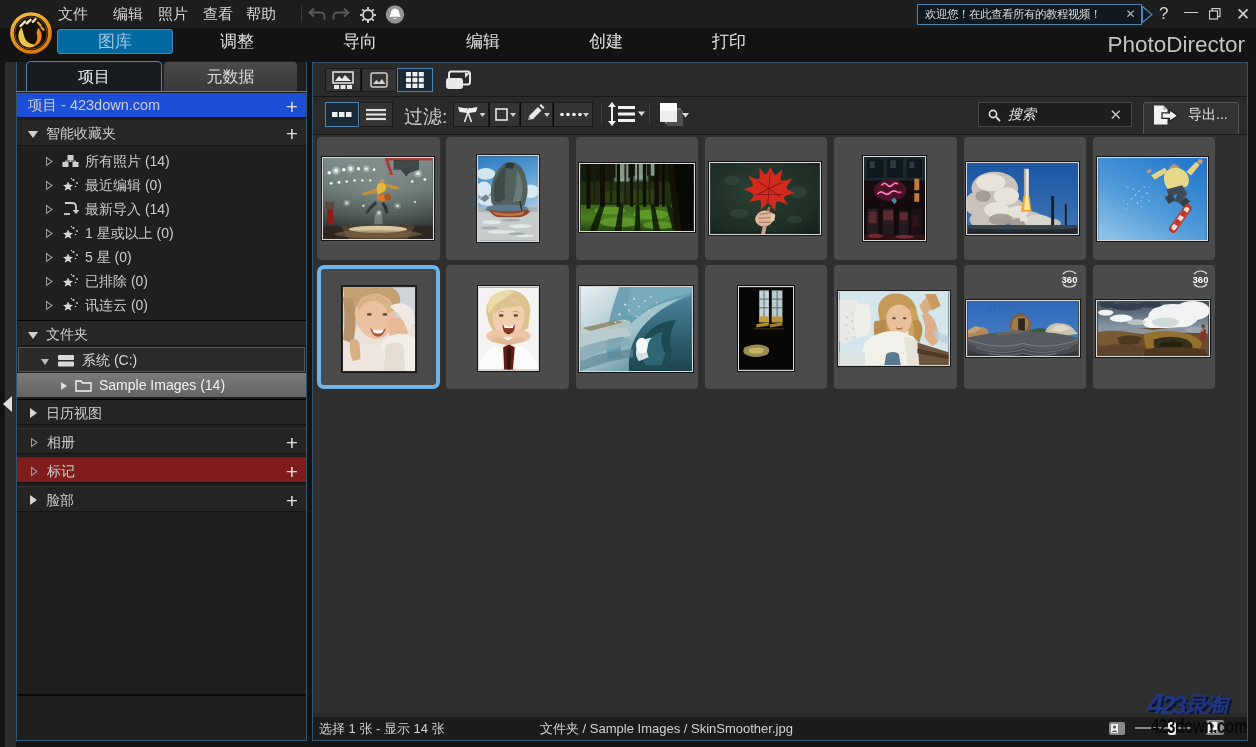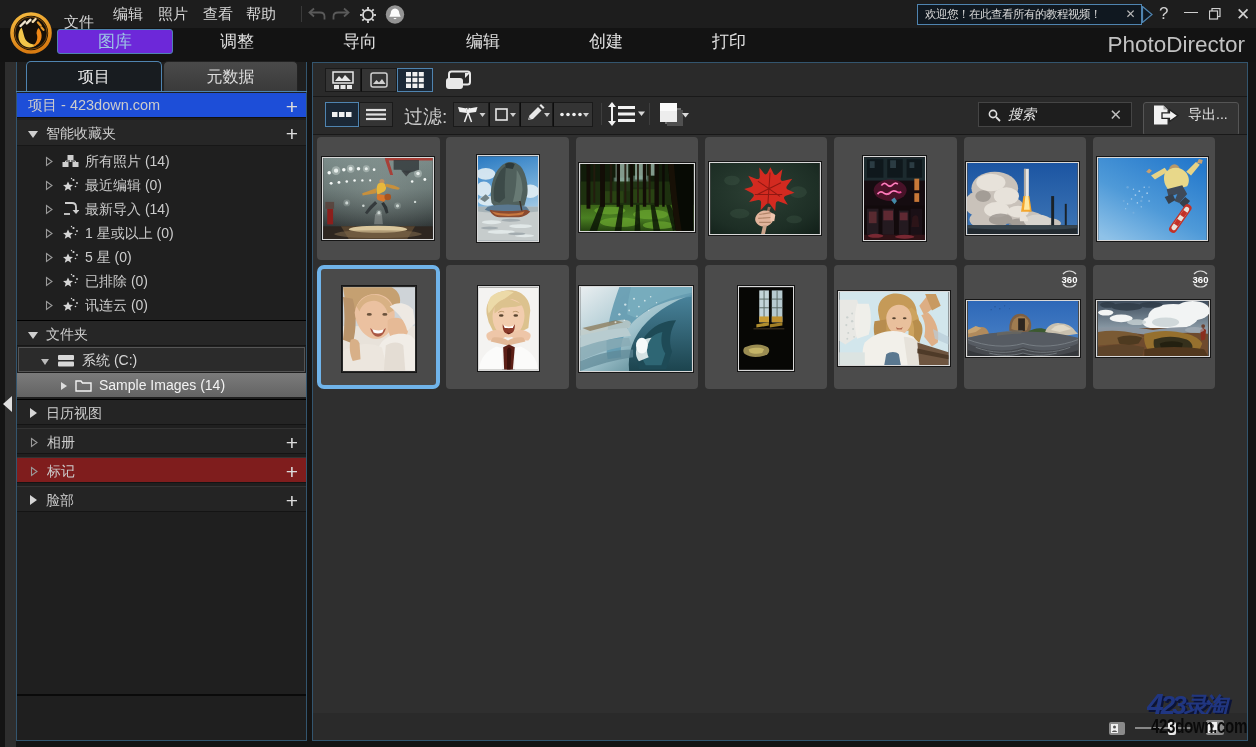--- a/index.html
+++ b/index.html
@@ -4,21 +4,21 @@
 <style>
 * { margin:0; padding:0; box-sizing:border-box; }
 html,body { width:1256px; height:747px; overflow:hidden; background:#0e0e0e; font-family:"Liberation Sans", sans-serif; }
 .abs { position:absolute; }
 #stage { position:relative; width:1256px; height:747px; background:#141414; }
 
 #menubar { left:0; top:0; width:1256px; height:28px; background:#1d1d1d; }
 #tabrow { left:0; top:28px; width:1256px; height:34px; background:#131313; }
 .menu { color:#d6d6d6; font-size:15px; line-height:28px; }
 .modtab { color:#e2e2e2; font-size:17px; line-height:22px; text-align:center; width:96px; }
-#tab-sel { left:57px; top:29px; width:116px; height:25px; background:#6d28d9; border:1px solid #4f84b0; border-radius:3px; color:#9cc4e4; font-size:17px; line-height:24px; text-align:center; }
+#tab-sel { left:57px; top:29px; width:116px; height:25px; background:#0369a1; border:1px solid #4f84b0; border-radius:3px; color:#9cc4e4; font-size:17px; line-height:24px; text-align:center; }
 #pdlogo-text { right:11px; top:32px; color:#c2c2c2; font-size:22.5px; }
 
 .wbtn { color:#cfcfcf; font-size:14px; top:5px; }
 
 #tip { left:917px; top:4px; width:225px; height:21px; border:1px solid #4f84b0; background:#101820; color:#d8d8d8; font-size:11.5px; line-height:19px; padding-left:7px; letter-spacing:-0.5px; white-space:nowrap; overflow:hidden; }
 
 #lstrip { left:5px; top:62px; width:11px; height:685px; background:#2e2e2e; }
 #sidebar { left:16px; top:62px; width:291px; height:679px; background:#1f1f1f; border:1px solid #33556e; border-top:none; }
 #ptab { left:26px; top:61px; width:136px; height:30px; background:#181c20; border:1px solid #4f84b0; border-bottom:none; border-radius:5px 5px 0 0; color:#ececec; font-size:16px; text-align:center; line-height:29px; z-index:3; }
 #mtab { left:163px; top:61px; width:135px; height:30px; background:linear-gradient(#4a4a4a,#3a3a3a); border:1px solid #222; border-bottom:none; border-radius:5px 5px 0 0; color:#dddddd; font-size:16px; text-align:center; line-height:29px; z-index:2; }
@@ -38,21 +38,21 @@
 .sel-blue { background:#1b2836 !important; border:1px solid #4f84b0 !important; }
 #searchbox { left:978px; top:102px; width:154px; height:25px; background:#1e1e1e; border:1px solid #454545; color:#e0e0e0; font-size:14px; line-height:23px; }
 #exportbtn { left:1143px; top:102px; width:96px; height:34px; background:#333333; border:1px solid #555; border-radius:3px; color:#e2e2e2; font-size:14px; line-height:23px; }
 </style>
 </head>
 <body>
 <div id="stage">
   <div class="abs" id="menubar"></div>
   <div class="abs" id="tabrow"></div>
 
-  <div class="abs menu" style="left:64px; top:0;margin-top:8px;">文件</div>
+  <div class="abs menu" style="left:58px; top:0;">文件</div>
   <div class="abs menu" style="left:113px; top:0;">编辑</div>
   <div class="abs menu" style="left:158px; top:0;">照片</div>
   <div class="abs menu" style="left:203px; top:0;">查看</div>
   <div class="abs menu" style="left:246px; top:0;">帮助</div>
   <div class="abs" style="left:301px; top:6px; width:1px; height:16px; background:#3a3a3a;"></div>
 
   <svg class="abs" style="left:306px; top:5px;" width="100" height="20" viewBox="0 0 100 20">
     <g stroke="#5a5a5a" stroke-width="1.8" fill="none">
       <path d="M4 7.5 h10 c3 0 4.5 2 4.5 4 v3"></path>
       <path d="M8 3.5 l-4.5 4 l4.5 4"></path>
@@ -944,20 +944,24 @@
         <path d="M3 4 a8.5 8.5 0 0 1 13 0" stroke="#d8d8d8" stroke-width="1.2" fill="none"></path>
         <path d="M3 14 a8.5 8.5 0 0 0 13 0" stroke="#d8d8d8" stroke-width="1.2" fill="none"></path>
         <text x="9.5" y="12.5" font-size="9.5" font-weight="bold" fill="#fff" text-anchor="middle" font-family="Liberation Sans">360</text>
       </svg>
     <svg class="abs" style="left:1191px; top:270px;" width="19" height="18" viewBox="0 0 19 18">
         <path d="M3 4 a8.5 8.5 0 0 1 13 0" stroke="#d8d8d8" stroke-width="1.2" fill="none"></path>
         <path d="M3 14 a8.5 8.5 0 0 0 13 0" stroke="#d8d8d8" stroke-width="1.2" fill="none"></path>
         <text x="9.5" y="12.5" font-size="9.5" font-weight="bold" fill="#fff" text-anchor="middle" font-family="Liberation Sans">360</text>
       </svg>
   </div>
+  <div class="abs" id="statusbar">
+    <span style="position:absolute; left:6px;">选择 1 张 - 显示 14 张</span>
+    <span style="position:absolute; left:227px;">文件夹 / Sample Images / SkinSmoother.jpg</span>
+  </div>
   <div id="wm">
 
     <svg class="abs" style="left:1109px; top:722px;" width="16" height="13" viewBox="0 0 16 13">
         <rect width="16" height="13" rx="2" fill="#8a8a8a"></rect>
         <rect x="2" y="2" width="7" height="9" fill="#f0f0f0"></rect>
         <circle cx="5.5" cy="5" r="1.5" fill="#555"></circle>
         <path d="M3 10 c0 -2 5 -2 5 0 z" fill="#555"></path>
       </svg>
     <div class="abs" style="left:1135px; top:727px; width:57px; height:2px; background:#888;"></div>
     <div class="abs" style="left:1168px; top:722px; width:8px; height:13px; background:#e8e8e8; border-radius:2px;"></div>

